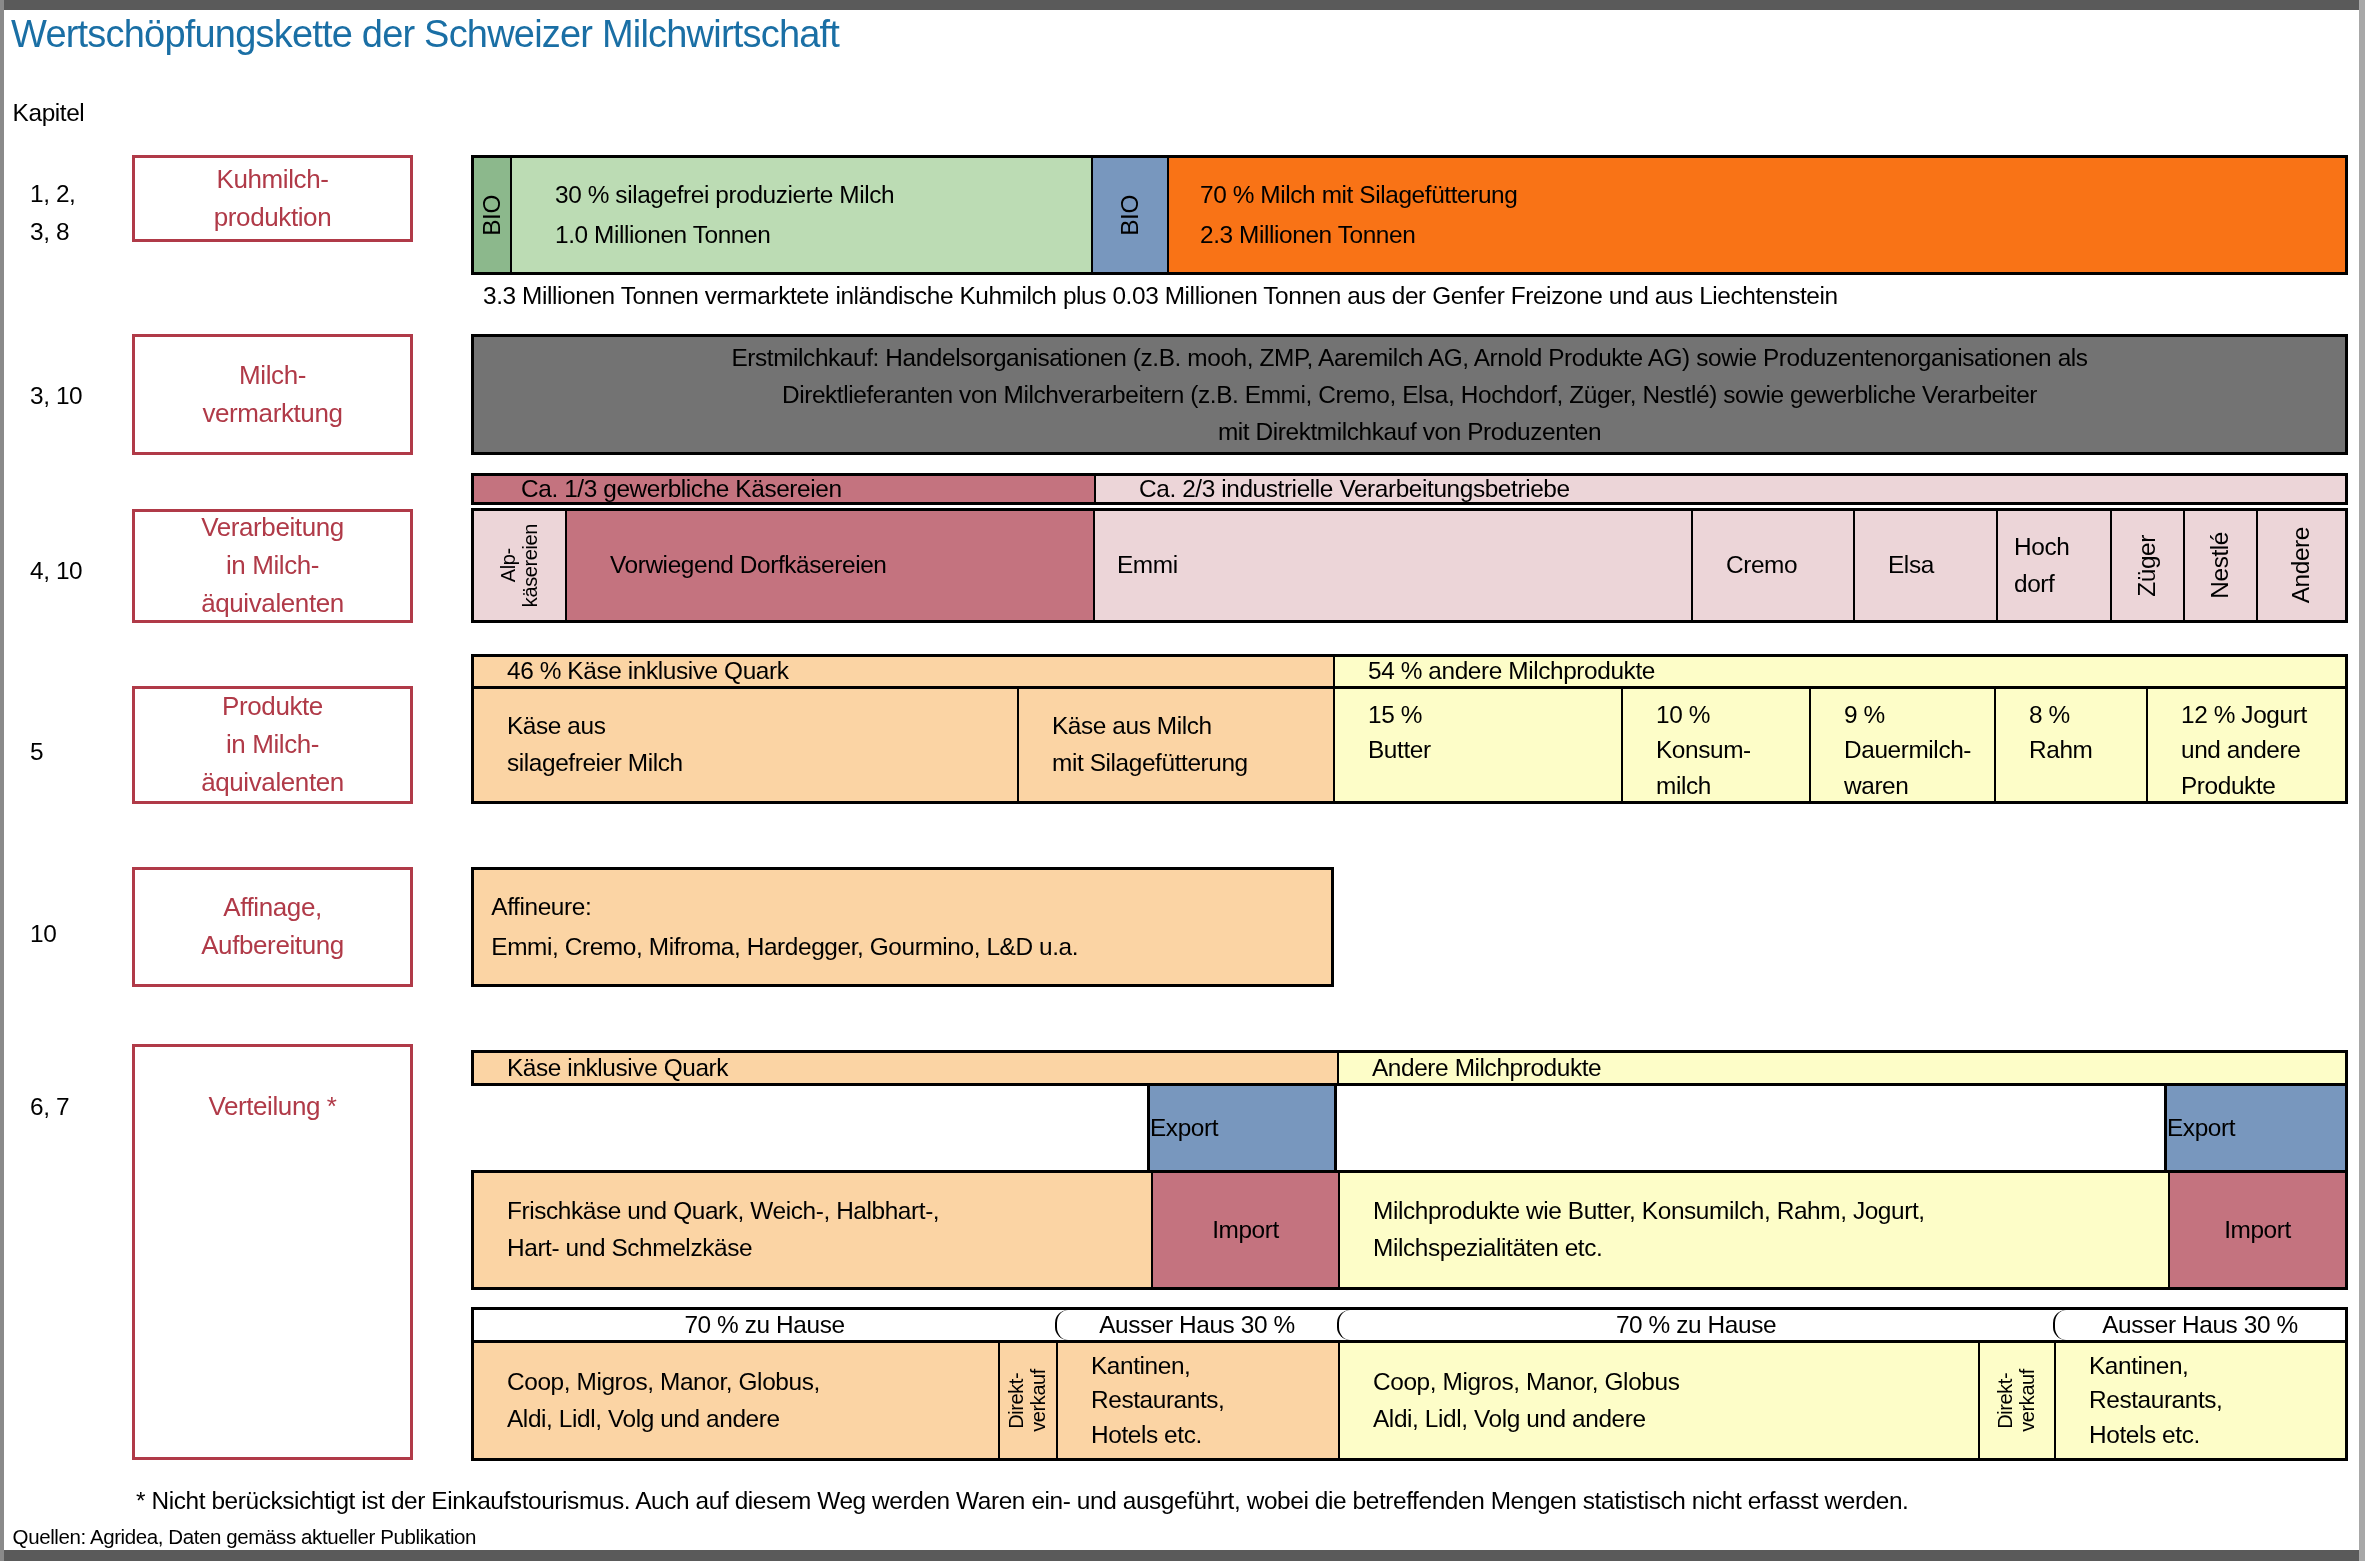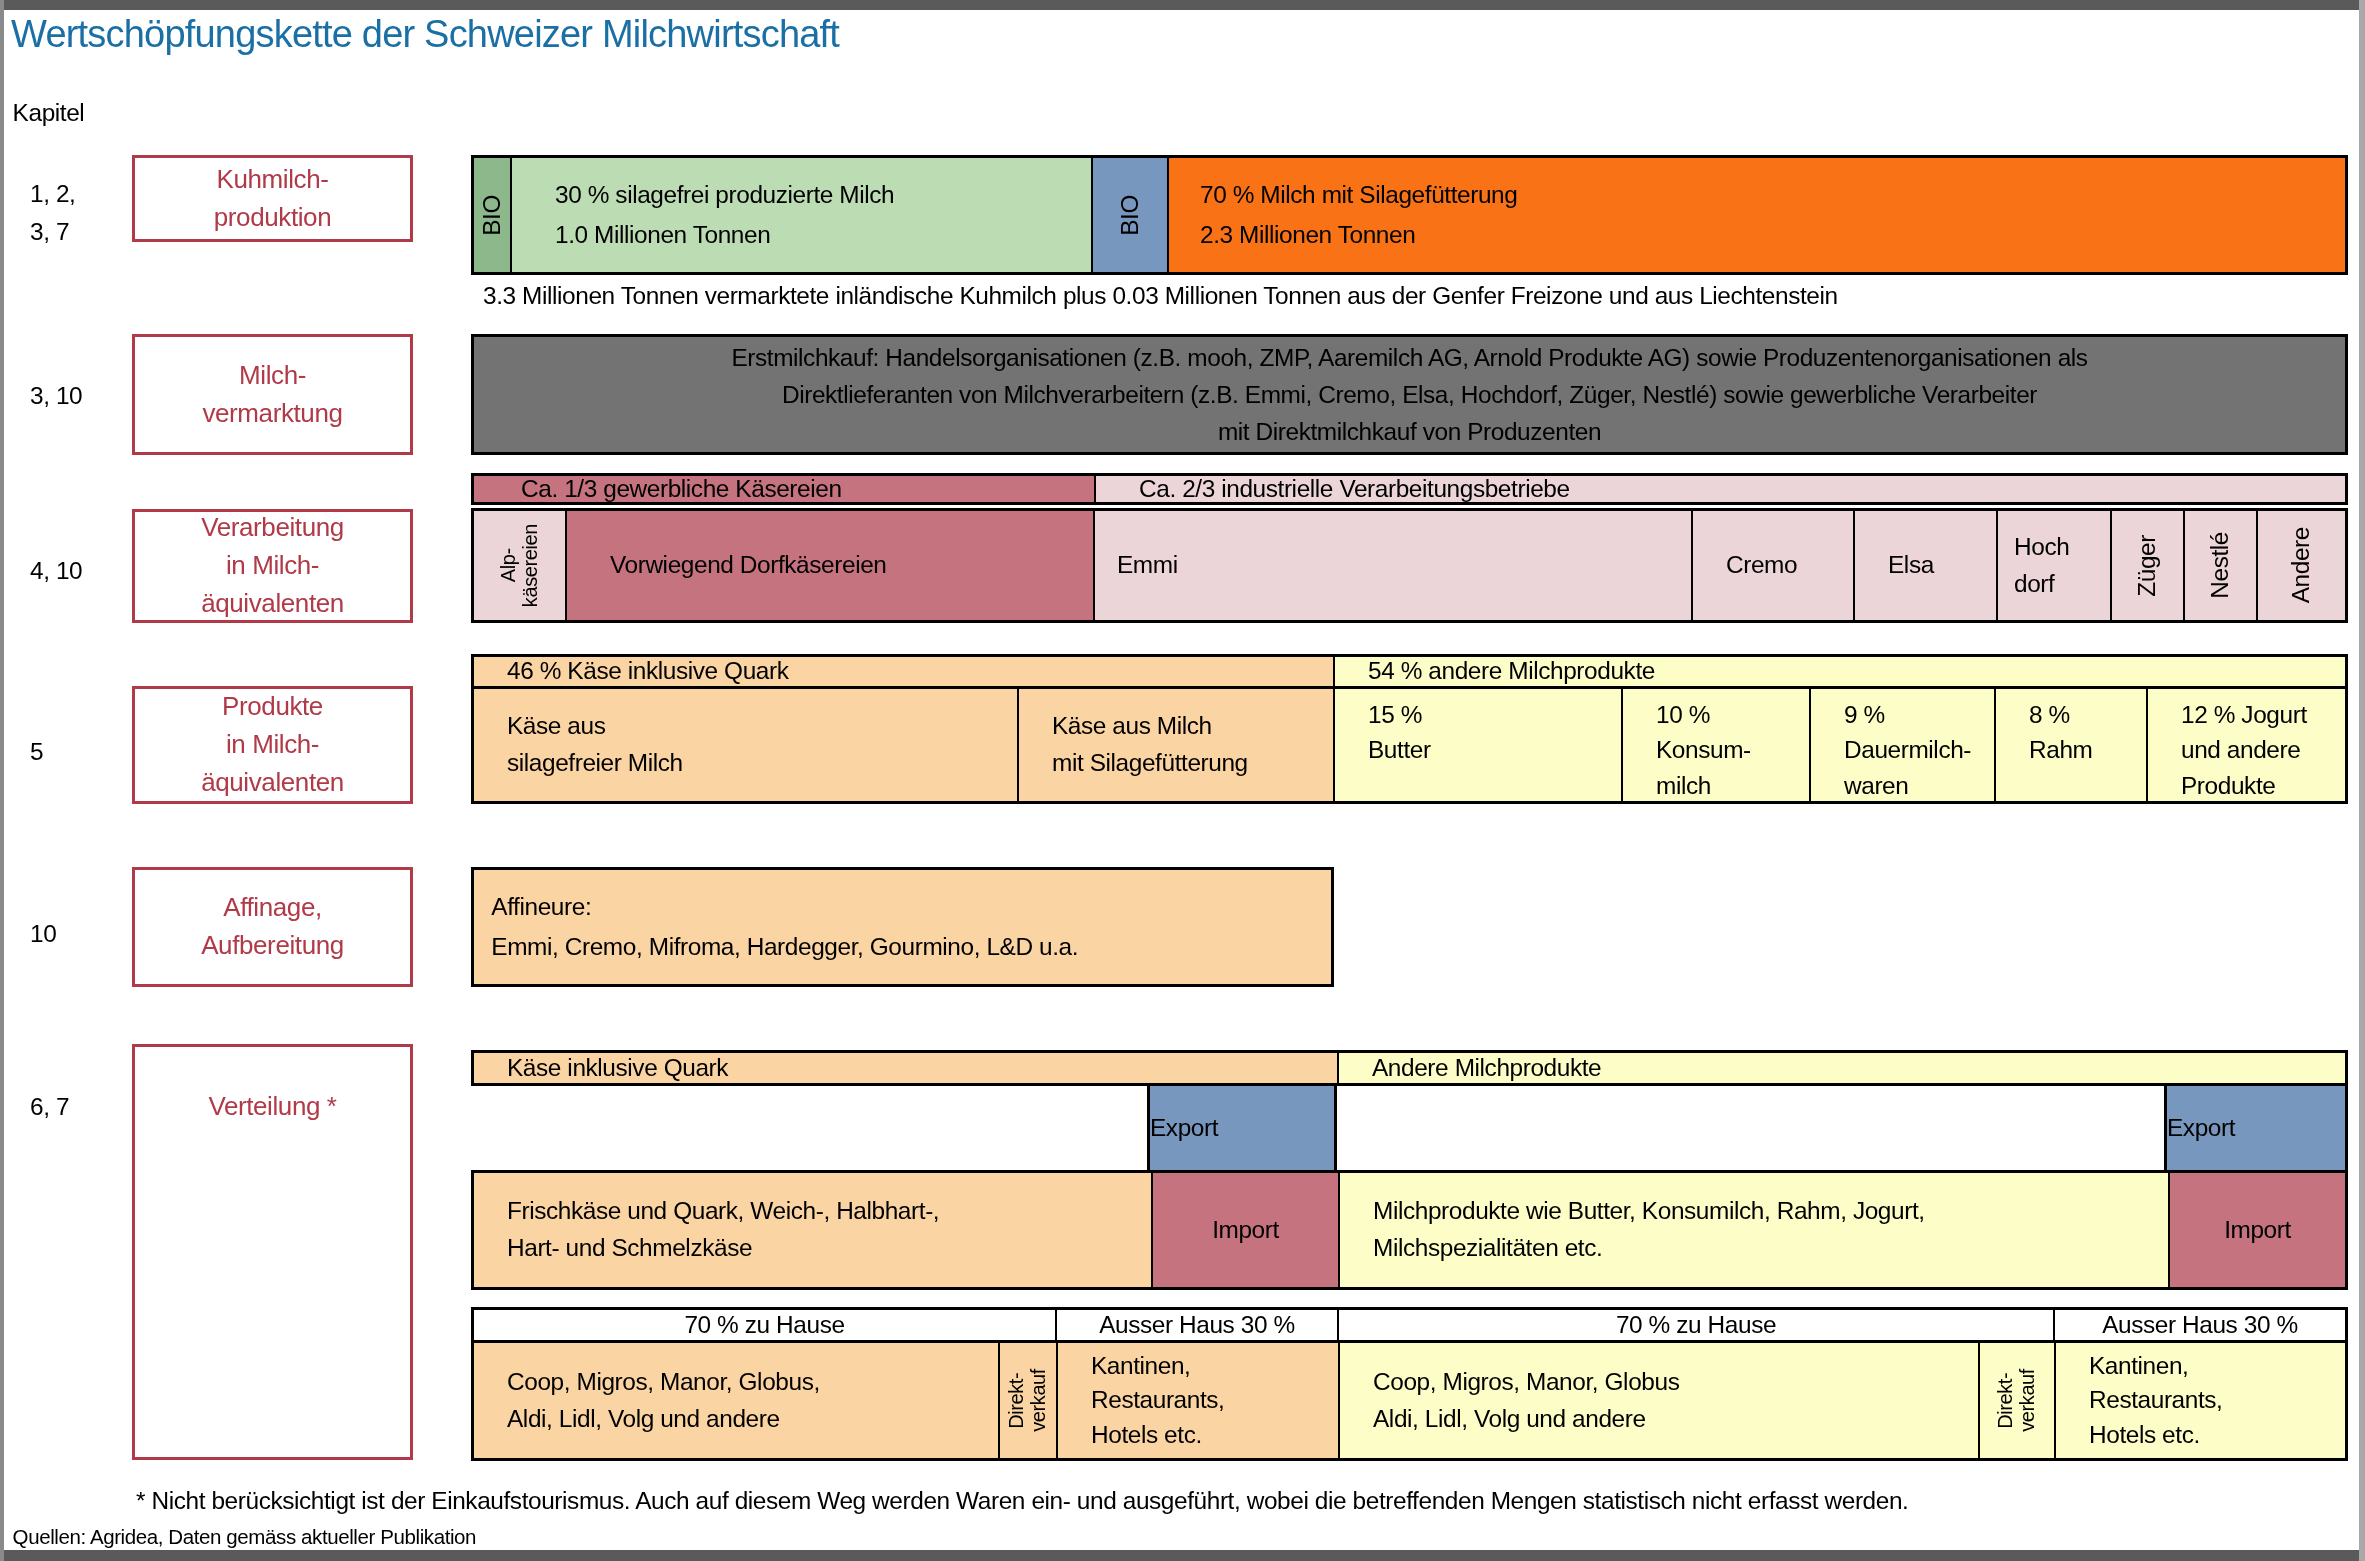--- a/index.html
+++ b/index.html
@@ -39,21 +39,21 @@
 
   .bg-biog{background:#8cb88c;}
   .bg-mg{background:#bcdcb4;}
   .bg-biob{background:#7897be;}
   .bg-mb{background:#f97316;padding-left:31px;}
   .bg-gray{background:#737373;text-align:center;}
   .bg-dp{background:#c4737f;}
   .bg-lp{background:#ecd5d8;}
   .bg-or{background:#fbd4a4;}
   .bg-ye{background:#fdfdc8;}
-  .bg-w{background:#ffffff;}
+  .bg-w{background:#ffffff;border-radius:13px;}
 
   .exportbox{position:absolute;box-sizing:border-box;border:3.2px solid #000;background:#7897be;
              display:flex;align-items:center;}
   .caption{left:483px;top:282px;}
   .footnote{left:136px;top:1487px;}
   .source{left:12.6px;top:1525px;font-size:20.5px;}
 </style>
 </head>
 <body>
 
@@ -61,21 +61,21 @@
 
   <div class="abs frame-top"></div>
   <div class="abs frame-bottom"></div>
   <div class="abs frame-left"></div>
   <div class="abs frame-right"></div>
 
   <div class="abs title">Wertschöpfungskette der Schweizer Milchwirtschaft</div>
   <div class="abs kapitel">Kapitel</div>
 
   <div class="chapter" style="top:175px">1, 2,
-3, 7</div>
+3, 8</div>
   <div class="chapter" style="top:377px">3, 10</div>
   <div class="chapter" style="top:552px">4, 10</div>
   <div class="chapter" style="top:733px">5</div>
   <div class="chapter" style="top:915px">10</div>
   <div class="chapter" style="top:1088px">6, 7</div>
 
   <div class="stagebox" style="top:155px;height:87px">Kuhmilch-
 produktion</div>
   <div class="stagebox" style="top:334px;height:121px">Milch-
 vermarktung</div>

